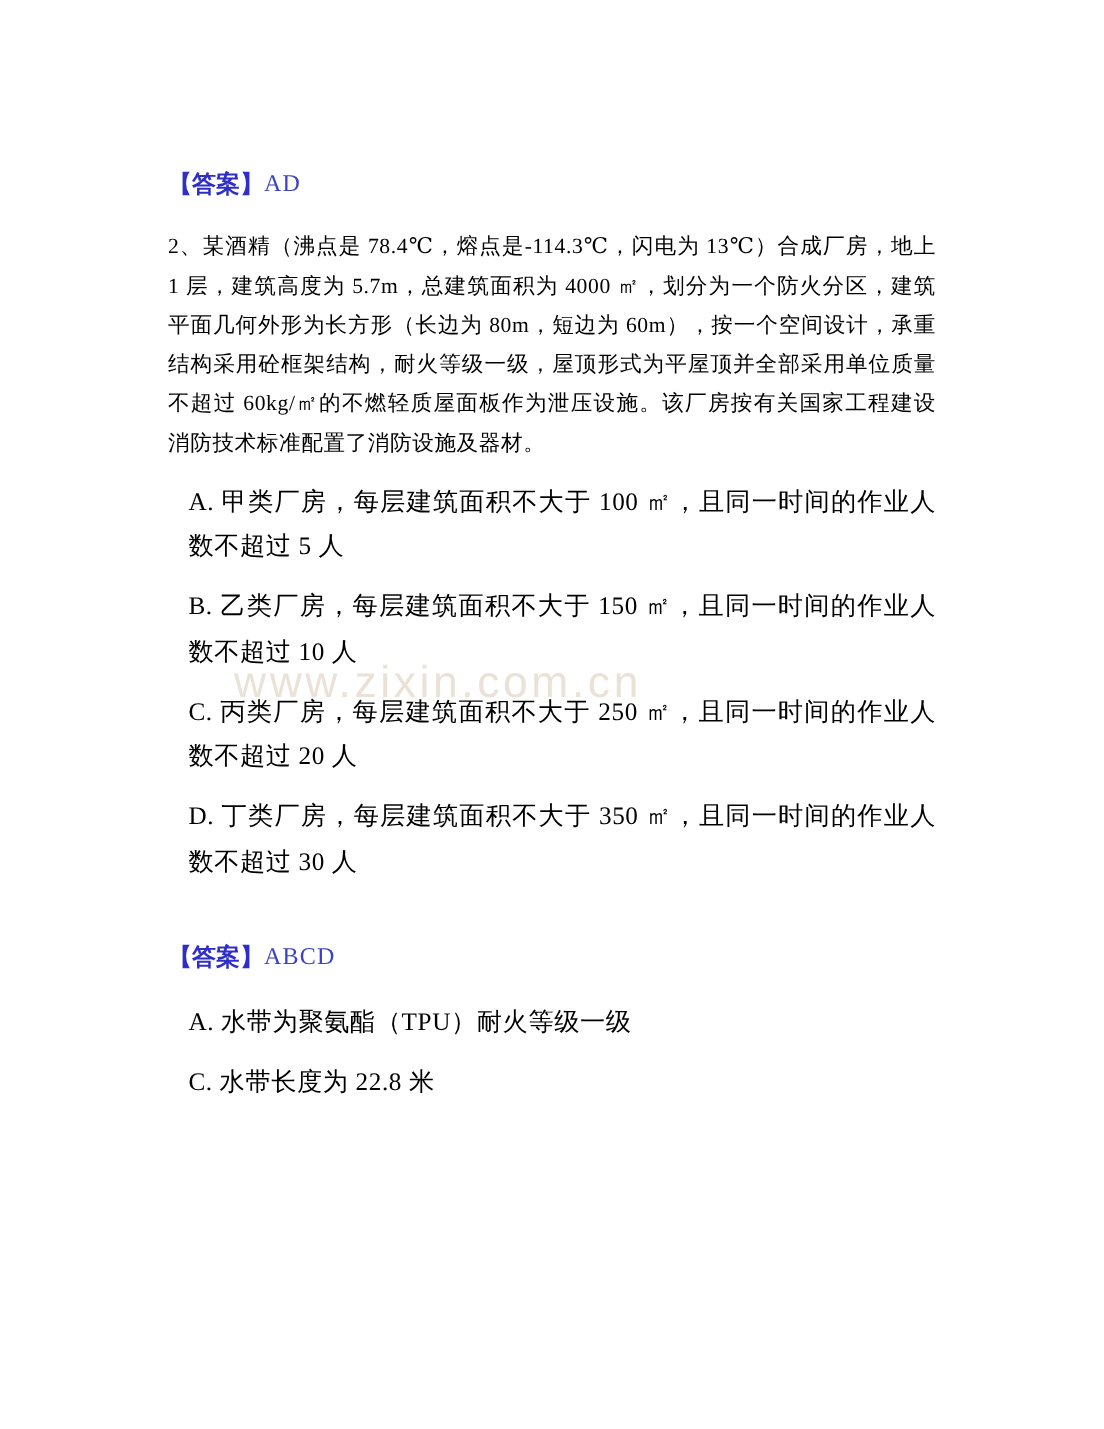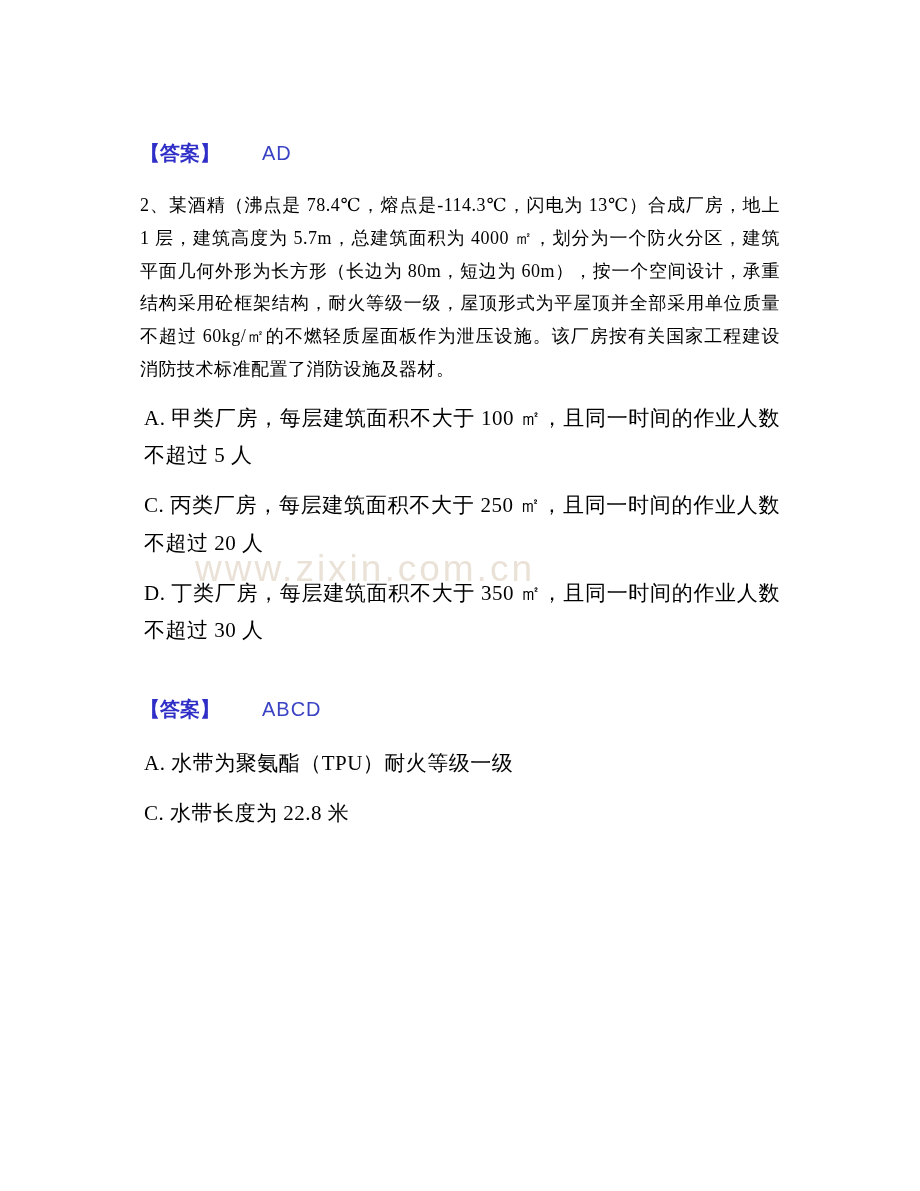--- a/index.html
+++ b/index.html
@@ -44,56 +44,56 @@
     display: flex;
     align-items: center;
   }
   .answer-label {
     color: #2f2fc8;
     font-weight: bold;
     letter-spacing: 0px;
   }
   .answer-value {
     color: #3a43c4;
-    margin-left: 42px;
-    font-family: Liberation Sans, sans-serif;
+    font-family: Liberation Serif, serif;
     letter-spacing: 1px;
   }
   .question {
     font-size: 18px;
     line-height: 1.82;
     text-align: justify;
     text-justify: inter-ideograph;
     margin: 0 0 14px 0;
     letter-spacing: 0.5px;
   }
   .option {
     font-size: 21px;
     line-height: 1.8;
     text-align: justify;
-    margin: 0 0 12px 4px;
+    margin: 0 0 12px 17px;
     letter-spacing: 0.5px;
   }
   .spacer-lg { height: 34px; }
 </style>
 </head>
 <body>
 
 <div class="page">
 
   <div class="watermark">www.zixin.com.cn</div>
 
   <div class="answer-line">
     <span class="answer-label">【答案】</span>
     <span class="answer-value">AD</span>
   </div>
 
   <p class="question">2、某酒精（沸点是 78.4℃，熔点是-114.3℃，闪电为 13℃）合成厂房，地上 1 层，建筑高度为 5.7m，总建筑面积为 4000 ㎡，划分为一个防火分区，建筑平面几何外形为长方形（长边为 80m，短边为 60m），按一个空间设计，承重结构采用砼框架结构，耐火等级一级，屋顶形式为平屋顶并全部采用单位质量不超过 60kg/㎡的不燃轻质屋面板作为泄压设施。该厂房按有关国家工程建设消防技术标准配置了消防设施及器材。</p>
 
   <p class="option">A. 甲类厂房，每层建筑面积不大于 100 ㎡，且同一时间的作业人数不超过 5 人</p>
+  <p class="option">B. 乙类厂房，每层建筑面积不大于 150 ㎡，且同一时间的作业人数不超过 10 人</p>
   <p class="option">C. 丙类厂房，每层建筑面积不大于 250 ㎡，且同一时间的作业人数不超过 20 人</p>
   <p class="option">D. 丁类厂房，每层建筑面积不大于 350 ㎡，且同一时间的作业人数不超过 30 人</p>
 
   <div class="spacer-lg"></div>
 
   <div class="answer-line">
     <span class="answer-label">【答案】</span>
     <span class="answer-value">ABCD</span>
   </div>
 

